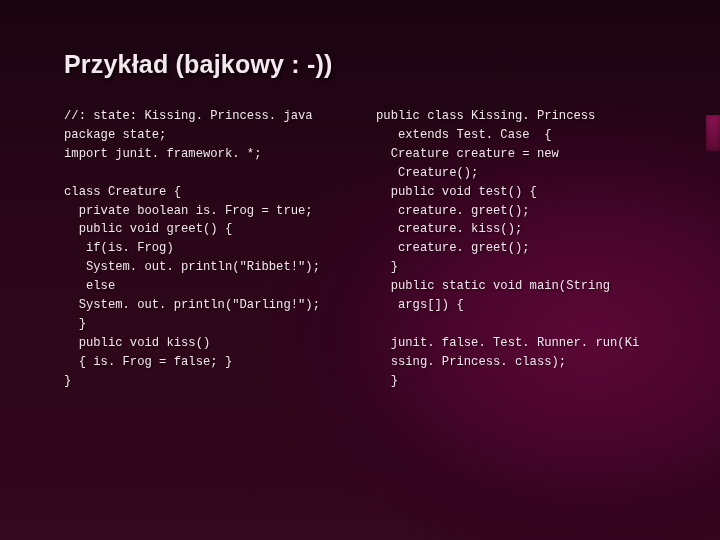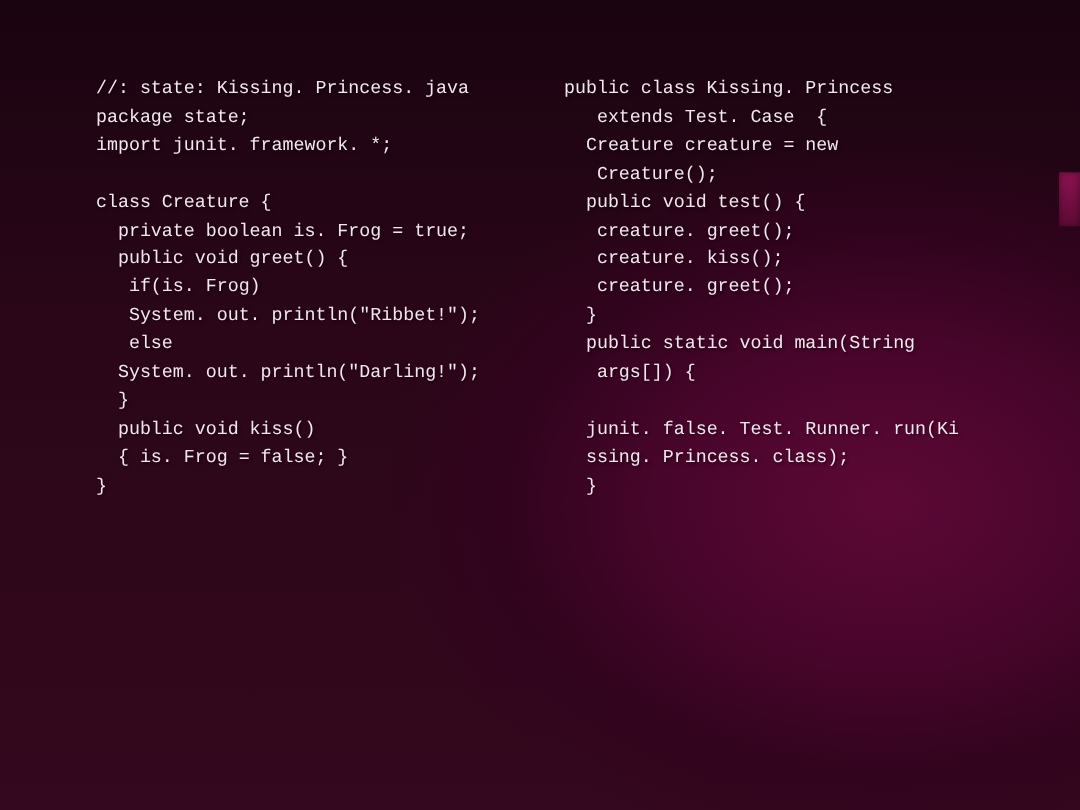--- a/index.html
+++ b/index.html
@@ -58,20 +58,21 @@
     word-wrap: break-word;
     text-shadow: 1px 1px 2px rgba(0,0,0,0.5);
   }
 </style>
 </head>
 <body>
 
 <div class="slide">
   <div class="accent"></div>
 
+  <h1 class="title">Przykład (bajkowy : -))</h1>
 
   <div class="columns">
     <div class="col">
       <pre class="code">//: state: Kissing. Princess. java
 package state;
 import junit. framework. *;
 
 class Creature {
   private boolean is. Frog = true;
   public void greet() {

